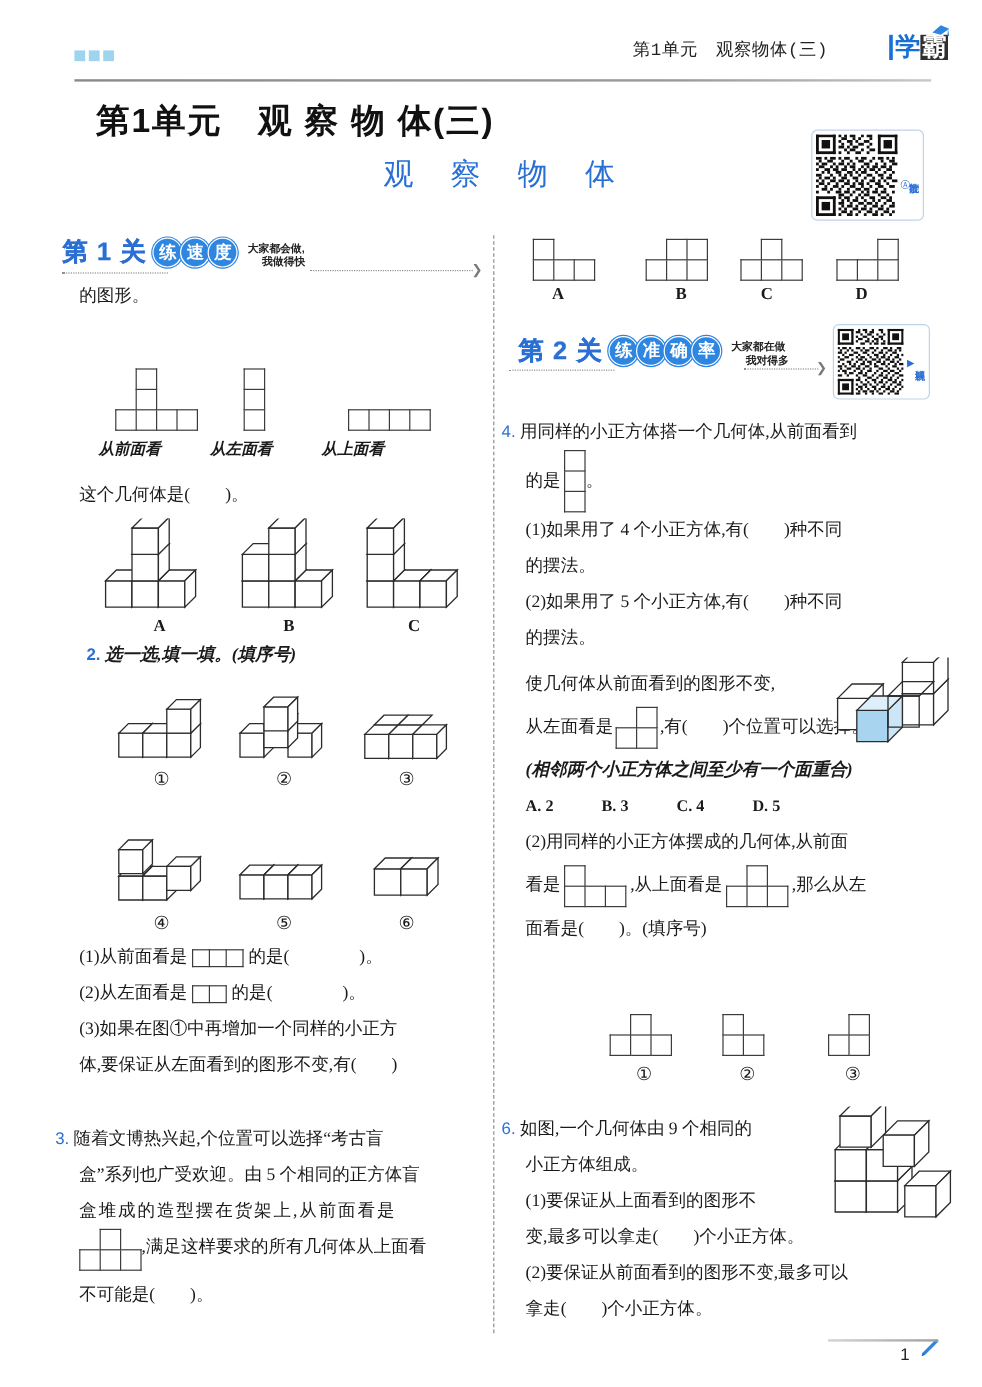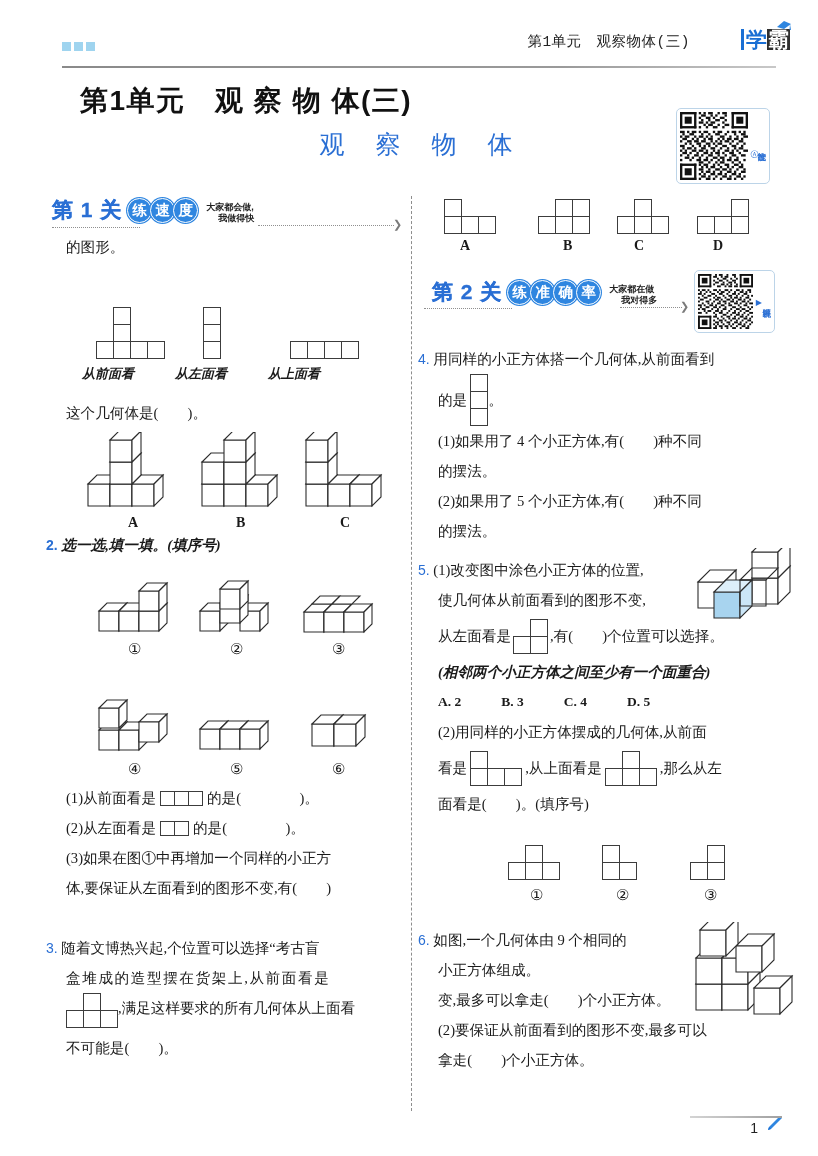--- a/index.html
+++ b/index.html
@@ -828,21 +828,21 @@
         <path d="M6 8 l9 -9 h22 l-9 9 Z"></path>
         <path d="M28 8 l9 -9 v22 l-9 9 Z"></path>
       </g>
   </g>
 </svg>
 <div class="lbl" style="left:128px; top:515px; font-weight:bold;">A</div>
 <div class="lbl" style="left:236px; top:515px; font-weight:bold;">B</div>
 <div class="lbl" style="left:340px; top:515px; font-weight:bold;">C</div>
 
 <div class="q" style="left:46px; top:530px;">
-  <div class="tline bold-kai" style="font-style:italic;">
+  <div class="tline bold-kai" style="font-style:italic;margin-left:26px;">
     <span class="qnum" style="font-style:normal;">2.</span>
     <span>选一选,填一填。(填序号)</span>
   </div>
 </div>
 
 <svg class="iso" style="left:95px; top:575px;" width="92" height="62" viewBox="0 0 92 62">
   <g fill="#fff" stroke="#2c2c2c" stroke-width="1.1">
     <g>
         <path d="M4 36 h20 v20 h-20 Z"></path>
         <path d="M4 36 l8 -8 h20 l-8 8 Z"></path>
@@ -1007,20 +1007,21 @@
   </div>
   <div class="tline">(3)如果在图①中再增加一个同样的小正方</div>
   <div class="tline">体,要保证从左面看到的图形不变,有(　　)</div>
 </div>
 
 <div class="q" style="left:46px; top:933px; width:372px;">
   <div class="tline">
     <span class="qnum">3.</span>
     <span>随着文博热兴起,个位置可以选择“考古盲</span>
   </div>
+  <div class="tline indent">盒”系列也广受欢迎。由 5 个相同的正方体盲</div>
   <div class="tline indent" style="letter-spacing:1.6px;">盒堆成的造型摆在货架上,从前面看是</div>
   <div class="indent" style="display:flex; height:40px;">
     <span class="grid2d">
       <table>
           <tbody>
         <tr>
               <td class="empty"></td>
               <td></td>
               <td class="empty"></td>
             </tr>
@@ -1133,24 +1134,20 @@
     </span>
     <span>。</span>
   </div>
   <div class="tline indent">(1)如果用了 4 个小正方体,有(　　)种不同</div>
   <div class="tline indent">的摆法。</div>
   <div class="tline indent">(2)如果用了 5 个小正方体,有(　　)种不同</div>
   <div class="tline indent">的摆法。</div>
 </div>
 
 <div class="q" style="left:418px; top:555px; width:380px;">
-  <div class="tline">
-    <span class="qnum">5.</span>
-    <span>(1)改变图中涂色小正方体的位置,</span>
-  </div>
   <div class="tline indent">使几何体从前面看到的图形不变,</div>
   <div class="indent" style="display:flex; align-items:center; height:42px;">
     <span>从左面看是</span>
     <span class="grid2d" style="margin:0 2px;">
       <table>
           <tbody>
         <tr>
               <td class="empty"></td>
               <td></td>
             </tr>
@@ -1293,20 +1290,21 @@
     </table>
 </div>
 <div class="lbl circnum" style="left:704px; top:886px;">③</div>
 
 <div class="q" style="left:418px; top:925px; width:380px;">
   <div class="tline">
     <span class="qnum">6.</span>
     <span>如图,一个几何体由 9 个相同的</span>
   </div>
   <div class="tline indent">小正方体组成。</div>
+  <div class="tline indent">(1)要保证从上面看到的图形不</div>
   <div class="tline indent">变,最多可以拿走(　　)个小正方体。</div>
   <div class="tline indent">(2)要保证从前面看到的图形不变,最多可以</div>
   <div class="tline indent">拿走(　　)个小正方体。</div>
 </div>
 
 <svg class="iso" style="left:692px; top:922px;" width="118" height="104" viewBox="0 0 118 104">
   <g fill="#fff" stroke="#2c2c2c" stroke-width="1.1">
 
     <g>
         <path d="M4 62 h26 v26 h-26 Z"></path>

